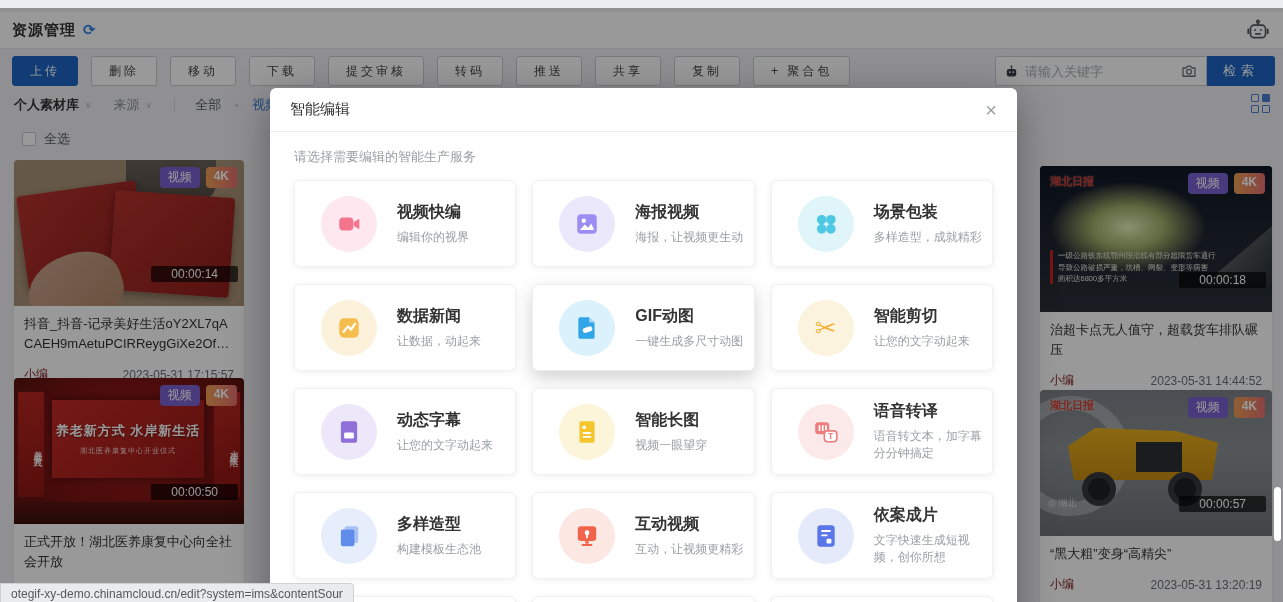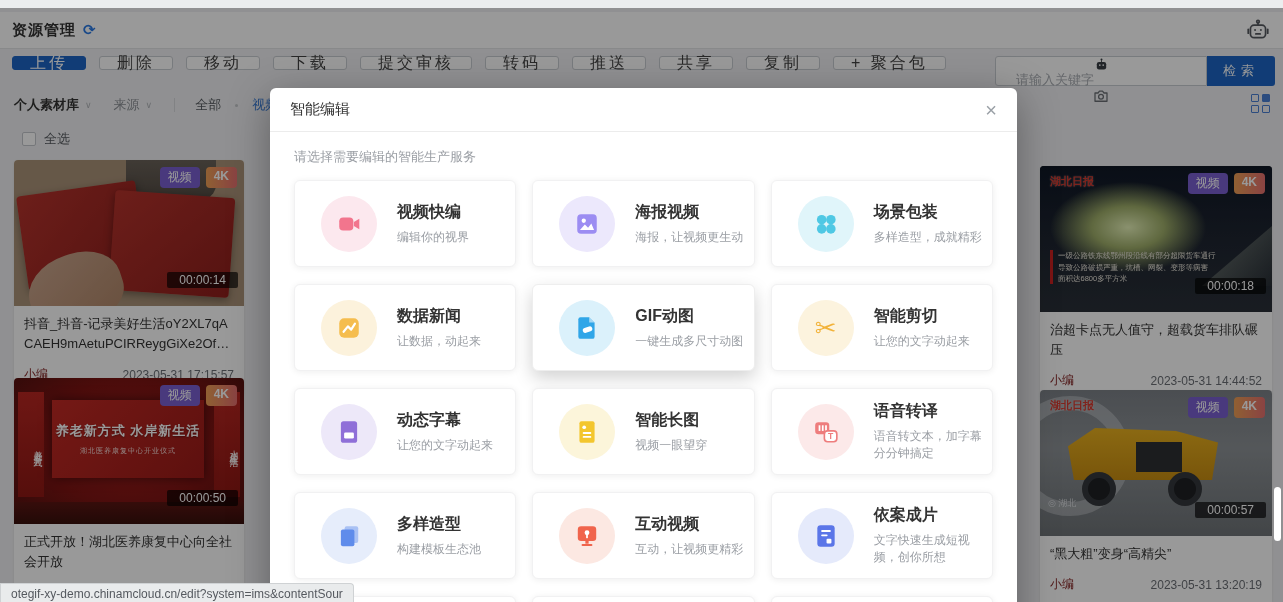--- a/index.html
+++ b/index.html
@@ -11,27 +11,27 @@
 
   
   .app-header { position:absolute; left:0; top:12px; width:100%; height:37px; background:#fff;
     border-bottom:1px solid #e3e4e6; display:flex; align-items:center; padding:16px 12px; z-index:1; }
   .page-title { font-size:15px; font-weight:bold; color:#333; letter-spacing:1px; }
   .refresh-icon { color:#2a7ae4; font-size:15px; font-weight:bold; margin-left:7px; cursor:pointer; }
   .robot-icon { margin-left:auto; width:26px; height:26px; }
 
   
   .toolbar { position:absolute; left:12px; top:56px; display:flex; gap:13px; z-index:1; }
-  .btn { height:14px; padding:0 17px; background:#fff; border:1px solid #c9cdd2; border-radius:3px;
-    font-size:16px; color:#444; letter-spacing:3px; display:flex; align-items:center; cursor:pointer; white-space:nowrap; }
+  .btn { height:30px; padding:0 17px; background:#fff; border:1px solid #c9cdd2; border-radius:3px;
+    font-size:12px; color:#444; letter-spacing:3px; display:flex; align-items:center; cursor:pointer; white-space:nowrap; }
   .btn.primary { background:#1d65c5; border-color:#1d65c5; color:#fff; }
 
   .search-group { position:absolute; right:8px; top:56px; display:flex; z-index:1; }
   .search-box { width:212px; height:30px; background:#fff; border:1px solid #c9cdd2; border-radius:3px 0 0 3px;
-    display:flex; align-items:center; padding:0 8px;flex-direction:column; }
+    display:flex; align-items:center; padding:0 8px; }
   .mini-robot { width:15px; height:15px; flex:none; }
   .search-input { border:none; outline:none; flex:1; min-width:0; font-size:13px; color:#333; margin-left:6px; background:transparent; }
   .search-input::placeholder { color:#a9adb3; }
   .camera-icon { width:18px; height:18px; flex:none; cursor:pointer; }
   .search-btn { width:68px; height:30px; background:#1d65c5; color:#fff; border:none; border-radius:0 3px 3px 0;
     font-size:13px; letter-spacing:5px; cursor:pointer; }
 
   
   .filter-row { position:absolute; left:14px; top:96px; display:flex; align-items:center; font-size:13px; z-index:1; }
   .f-strong { font-weight:bold; color:#333; cursor:pointer; }
@@ -50,21 +50,21 @@
   .select-row { position:absolute; left:22px; top:130px; display:flex; align-items:center; z-index:1; }
   .checkbox { width:14px; height:14px; background:#fff; border:1px solid #c4c7cc; border-radius:2px; cursor:pointer; }
   .select-label { font-size:13px; color:#55595f; margin-left:8px; }
 
   
   .asset-card { position:absolute; background:#fff; border-radius:4px; box-shadow:0 1px 3px rgba(0,0,0,.08); overflow:hidden; z-index:1; cursor:pointer; }
   .thumb { position:relative; height:146px; overflow:hidden; }
   .badges { position:absolute; top:7px; right:7px; display:flex; gap:6px; }
   .badge-video { background:#7a5fd0; color:#fff; font-size:12px; padding:2px 8px; border-radius:4px; }
   .badge-4k { background:linear-gradient(90deg,#efa055,#e77070); color:#fff; font-size:12px; font-weight:bold; padding:2px 8px; border-radius:4px; }
-  .duration { position:absolute; right:6px; bottom:18px; background:rgba(0,0,0,.65); color:#fff; font-size:12px; padding:1px 12px; border-radius:2px; }
+  .duration { position:absolute; right:6px; bottom:24px; background:rgba(0,0,0,.65); color:#fff; font-size:12px; padding:1px 20px; border-radius:2px; }
   .asset-title { font-size:13px; color:#333; line-height:1.55; padding:8px 10px 2px;
     display:-webkit-box; -webkit-line-clamp:2; -webkit-box-orient:vertical; overflow:hidden; word-break:break-all; }
   .asset-meta { display:flex; justify-content:space-between; align-items:center; padding:10px 10px 12px; }
   .author { font-size:12px; color:#7f1d1d; }
   .datetime { font-size:12px; color:#6b6f75; }
 
   
   .thumb-gift { background:
       radial-gradient(90px 60px at 75% 15%, #8d7a66 0%, transparent 70%),
       radial-gradient(140px 90px at 30% 85%, #caa98b 0%, transparent 75%),

